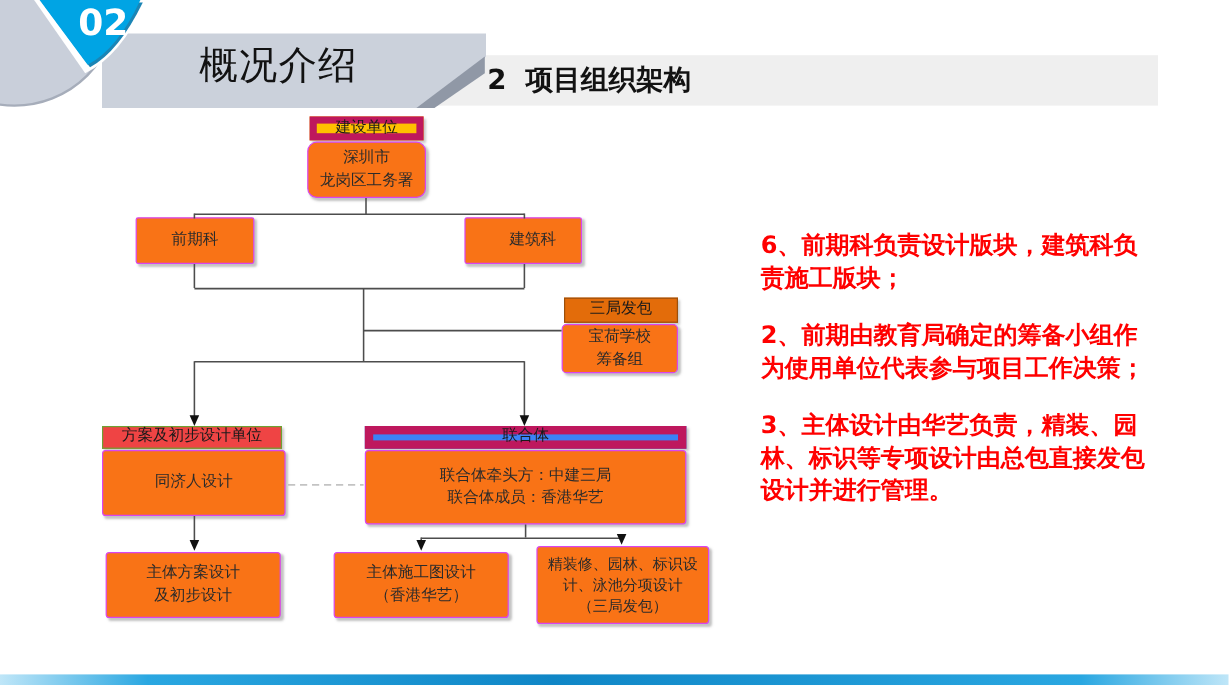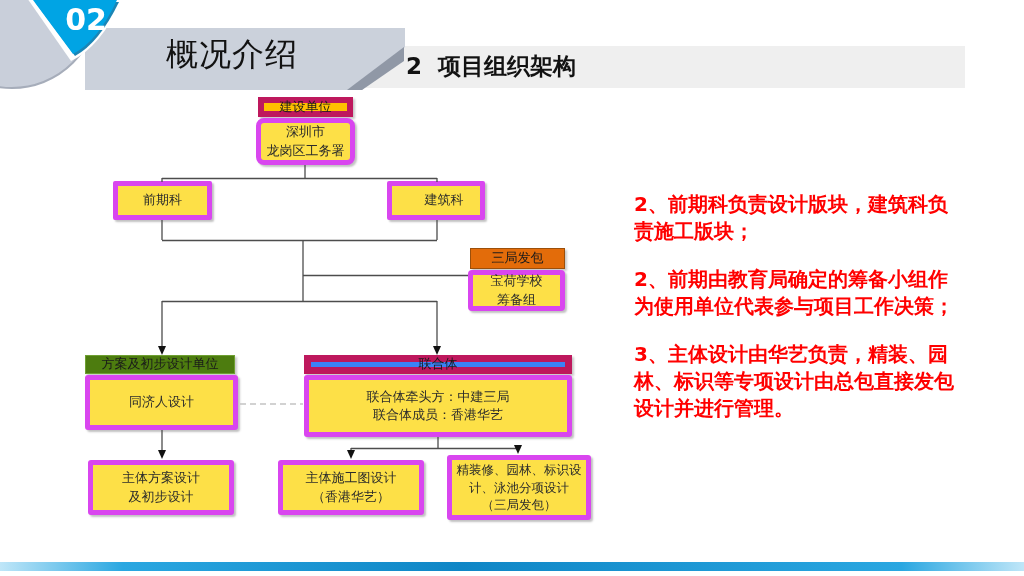--- a/index.html
+++ b/index.html
@@ -11,29 +11,29 @@
   
   #badge-number{left:57px;top:2px;width:58px;text-align:center;
     font-size:30px;font-weight:bold;color:#ffffff;z-index:3;}
   #banner-title{left:103px;top:33px;width:258px;text-align:center;
     font-size:32px;color:#121212;letter-spacing:1px;z-index:3;}
   #section-heading{left:406px;top:51px;font-size:23px;font-weight:bold;
     color:#121212;white-space:pre;z-index:3;}
 
   
   .obox{position:absolute;box-sizing:border-box;display:flex;align-items:center;justify-content:center;
-    text-align:center;background:#fde047;border:5px solid #d946ef;color:#2b2b2b;
+    text-align:center;background:#f97316;border:1px solid #d946ef;color:#2b2b2b;
     font-size:13px;line-height:1.4;white-space:pre-line;
     box-shadow:2px 2px 2px rgba(120,120,120,.45);}
   .hbox{position:absolute;box-sizing:border-box;display:flex;align-items:center;justify-content:center;
     text-align:center;color:#1a1a1a;font-size:13px;line-height:1.1;white-space:pre;
     box-shadow:2px 2px 2px rgba(120,120,120,.4);}
   .hdr-gold{background:#FFC000;border:6px solid #be185d;}
   .hdr-orange{background:#E36C0A;border:1px solid #9c4f0a;}
-  .hdr-green{background:#4d7c0f;border:1px solid #6fa032;}
+  .hdr-green{background:#ef4444;border:1px solid #6fa032;}
   .hdr-blue{background:#3b82f6;border:7px solid #be185d;}
 
   #node-owner-header{left:258px;top:97px;width:95px;height:20px;}
   #node-owner-body{left:256px;top:118px;width:99px;height:47px;border-radius:8px;}
   #node-dept-left{left:113px;top:181px;width:99px;height:39px;border-radius:2px;}
   #node-dept-right{left:387px;top:181px;width:98px;height:39px;border-radius:2px;padding-left:16px;}
   #node-user-header{left:470px;top:248px;width:95px;height:21px;}
   #node-user-body{left:468px;top:270px;width:97px;height:41px;border-radius:4px;}
   #node-design-header{left:85px;top:355px;width:150px;height:19px;}
   #node-design-body{left:85px;top:375px;width:153px;height:55px;border-radius:3px;}
@@ -112,21 +112,21 @@
 联合体成员：香港华艺</div>
   <div id="node-bottom-left" class="obox">主体方案设计
 及初步设计</div>
   <div id="node-bottom-mid" class="obox">主体施工图设计
 （香港华艺）</div>
   <div id="node-bottom-right" class="obox">精装修、园林、标识设
 计、泳池分项设计
 （三局发包）</div>
 
   <div id="notes-panel" class="abs">
-    <p class="note">2、前期科负责设计版块，建筑科负
+    <p class="note">6、前期科负责设计版块，建筑科负
 责施工版块；</p>
     <p class="note">2、前期由教育局确定的筹备小组作
 为使用单位代表参与项目工作决策；</p>
     <p class="note">3、主体设计由华艺负责，精装、园
 林、标识等专项设计由总包直接发包
 设计并进行管理。</p>
   </div>
 
   <div id="footer-bar" class="abs"></div>
 </div>

